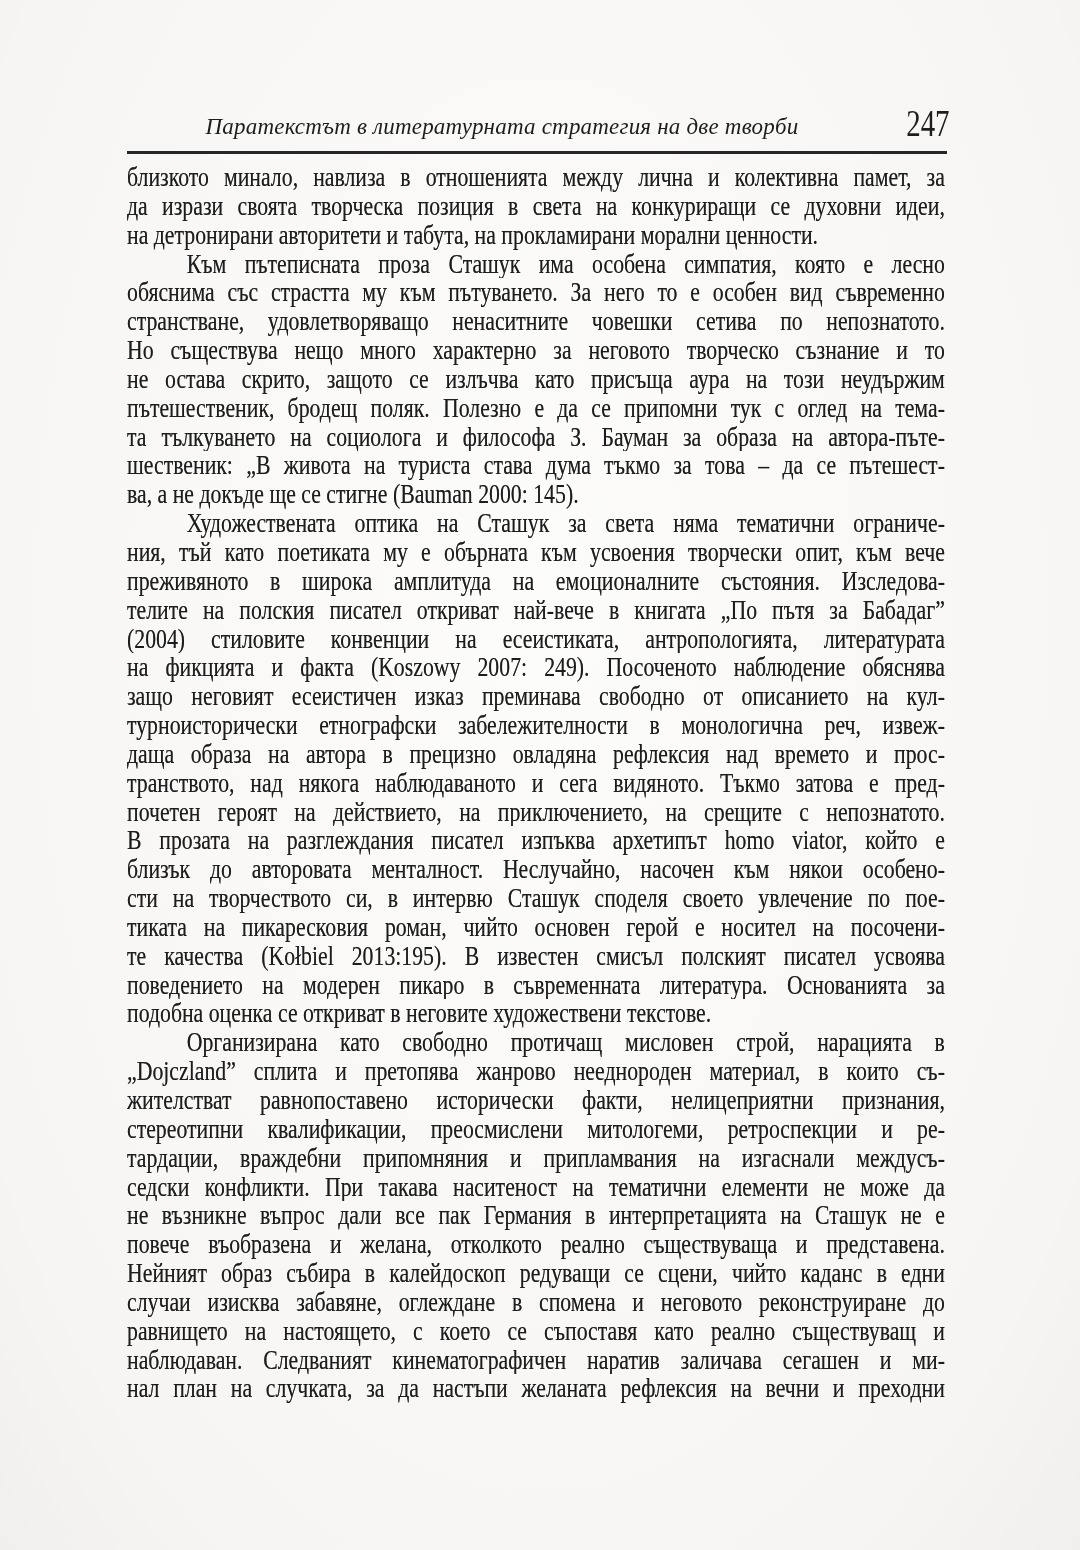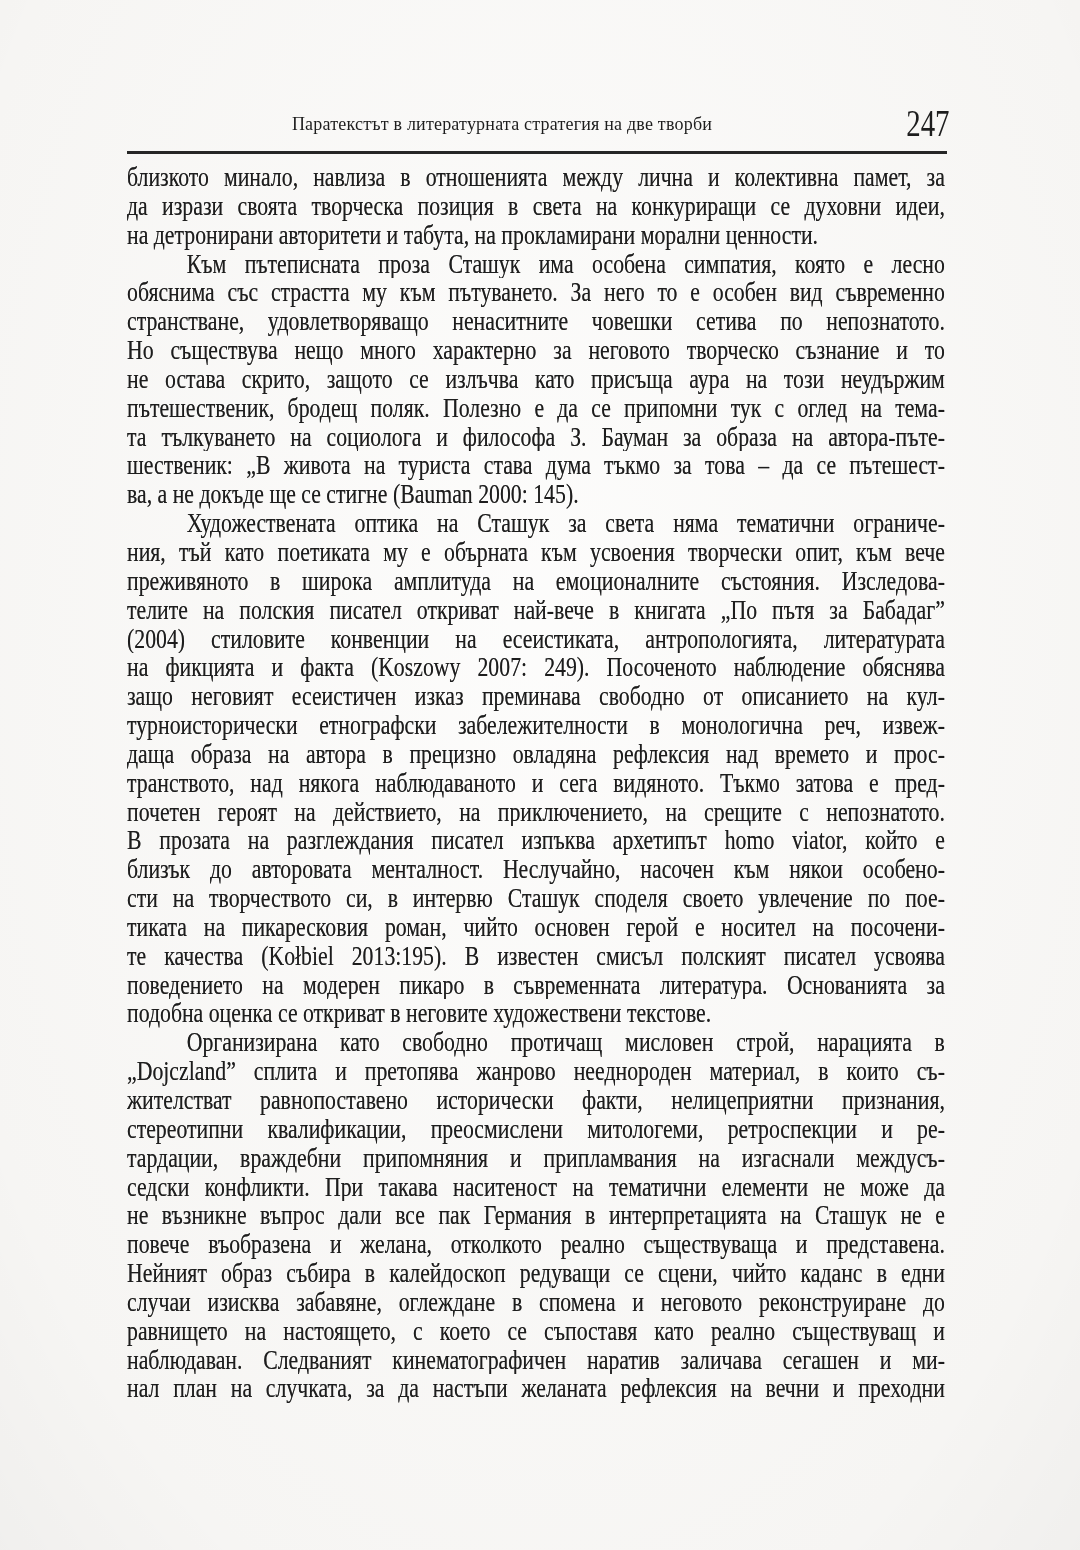--- a/index.html
+++ b/index.html
@@ -28,21 +28,22 @@
     top: 103px;
     width: 820px;
     height: 46px;
   }
   .running-title {
     position: absolute;
     left: 0;
     right: 70px;
     top: 11px;
     text-align: center;
-    font-size: 18px;
+    font-style: italic;
+    font-size: 23px;
     letter-spacing: 0.2px;
     white-space: nowrap;
   }
   .page-number {
     position: absolute;
     right: -2px;
     top: 2px;
     font-size: 37px;
     line-height: 37px;
     display: inline-block;

